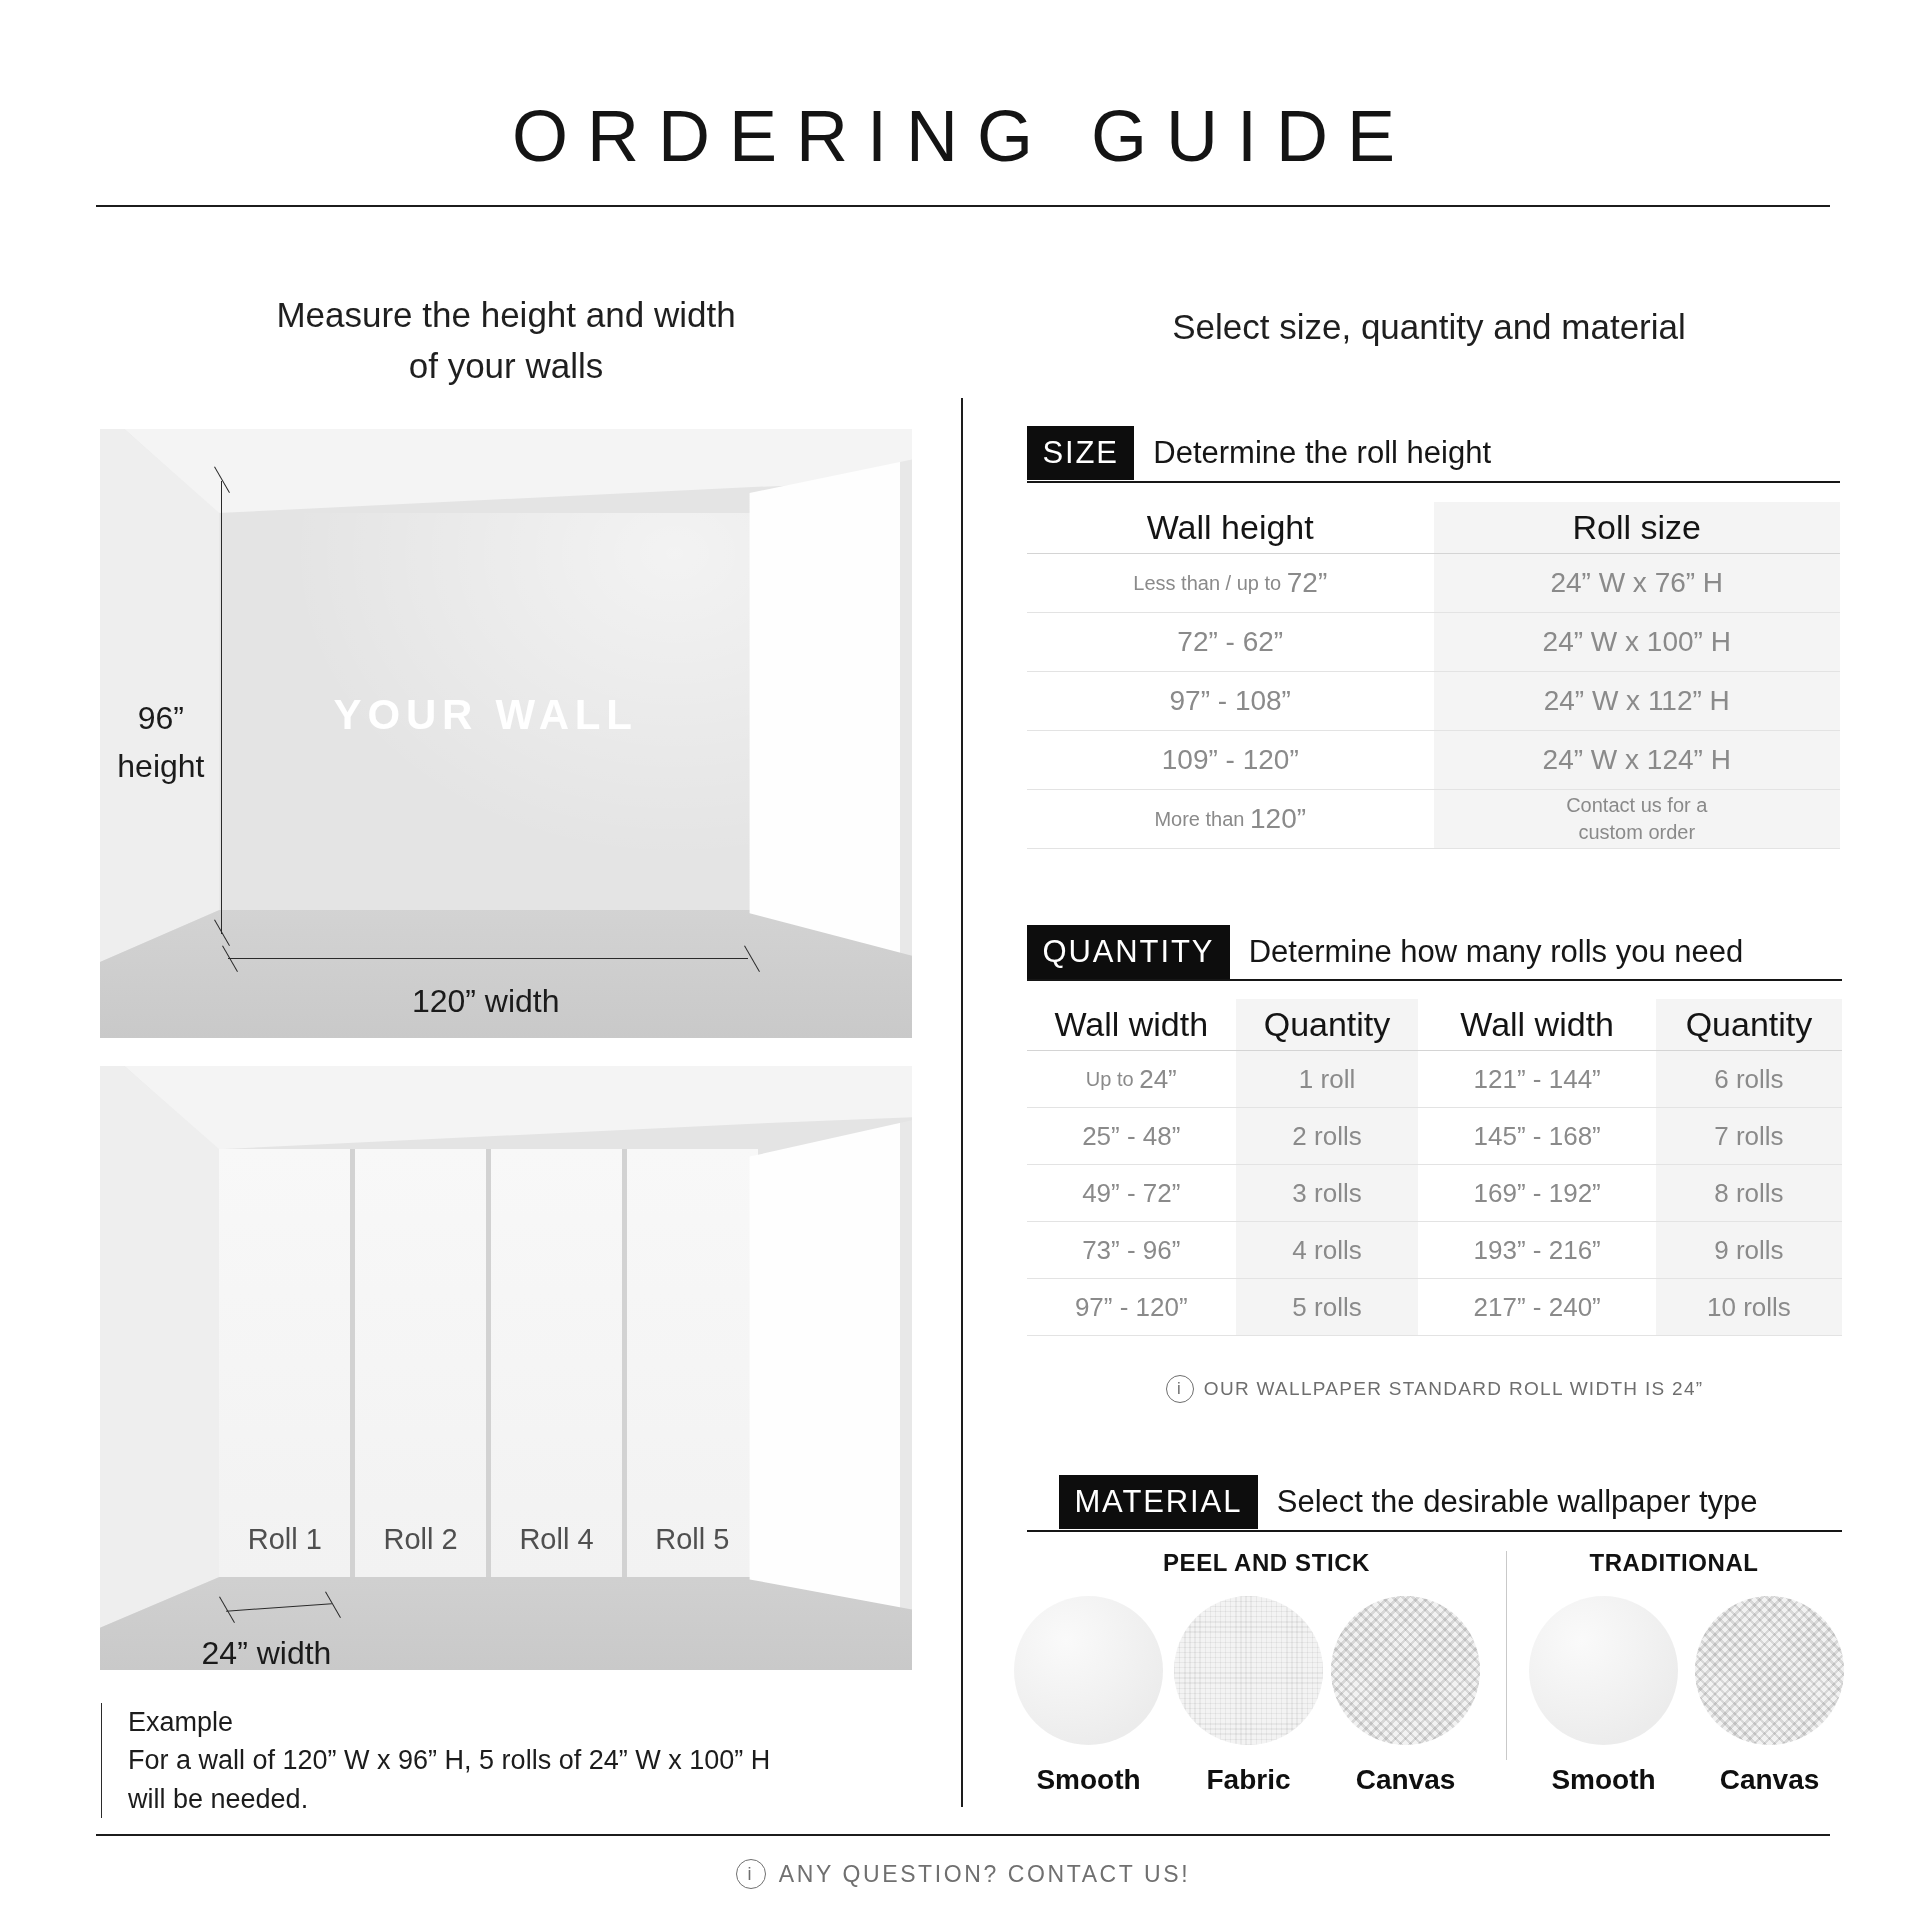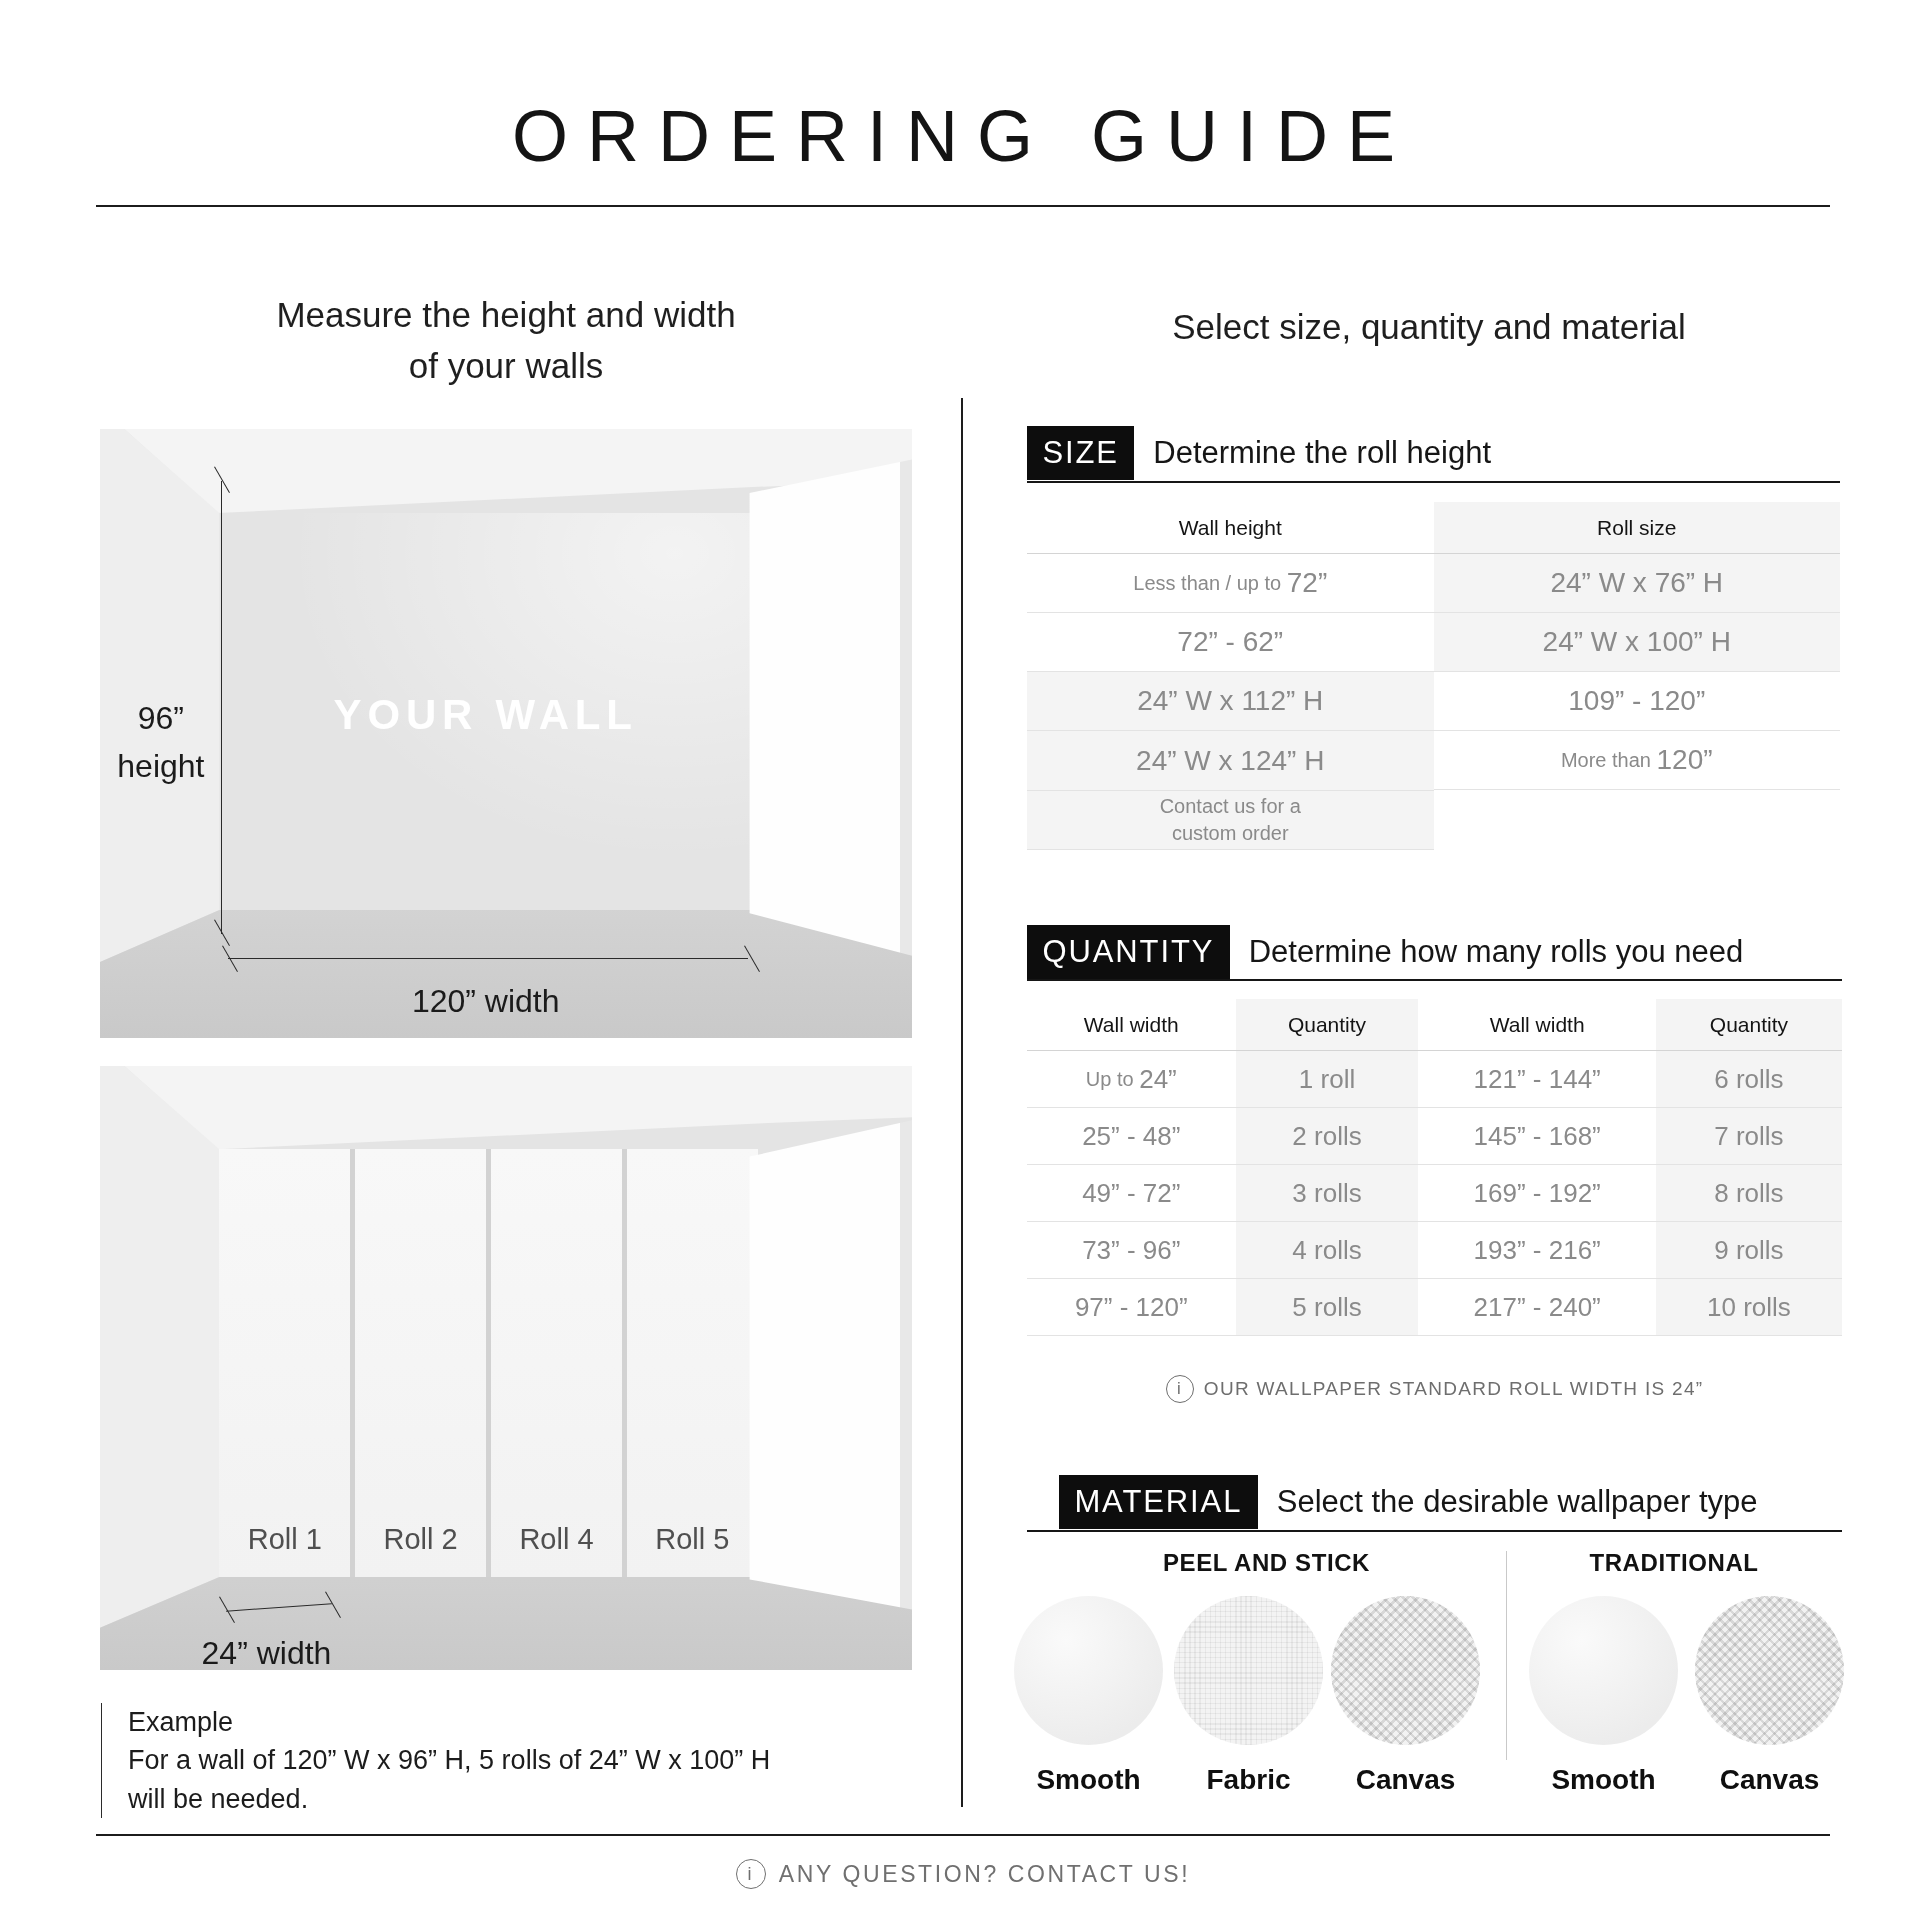--- a/index.html
+++ b/index.html
@@ -63,21 +63,21 @@
   .section-head{display:flex;align-items:center;}
   .badge{background:#0d0d0d;color:#ffffff;font-size:31px;font-weight:500;letter-spacing:1.9px;
          padding:11px 15.4px 12.2px;line-height:1;position:relative;z-index:2;}
   .head-text{font-size:31px;font-weight:300;color:#161616;padding-left:19px;white-space:nowrap;}
   .head-rule{height:1.9px;background:#161616;}
 
   .grid-table{display:grid;}
   .cell{display:flex;align-items:center;justify-content:center;text-align:center;
         color:#8a8a8a;}
   .cell.shade{background:#f4f4f4;}
-  .cell.th{color:#141414;font-size:21px;font-weight:500;height:51px;}
+  .cell.th{color:#141414;font-size:34px;font-weight:500;height:51px;}
   .cell.td{min-height:58px;border-top:1.3px solid #e3e3e3;font-size:28px;}
   .cell.td.first{border-top:1.3px solid #d4d4d4;}
   .cell.td.last{border-bottom:1.3px solid #e3e3e3;}
   .pre{font-size:20px;white-space:pre;}
   .val{font-size:28px;}
   .roll-val{font-size:26px;}
   .two-line{font-size:20px;line-height:1.35;}
   .size-table{left:1027px;top:502px;width:813px;grid-template-columns:1fr 1fr;}
   .qty-table{left:1027px;top:999px;width:815px;grid-template-columns:325fr 285fr 370fr 290fr;}
   .qty-table .cell.td{font-size:26px;min-height:56px;}
@@ -193,20 +193,24 @@
         <span class="val">72”</span>
       </div>
     <div class="cell td first shade roll-val">24” W x 76” H</div>
 
     <div class="cell td">
         <span class="pre"></span>
         <span class="val">72” - 62”</span>
       </div>
     <div class="cell td shade roll-val">24” W x 100” H</div>
 
+    <div class="cell td">
+        <span class="pre"></span>
+        <span class="val">97” - 108”</span>
+      </div>
     <div class="cell td shade roll-val">24” W x 112” H</div>
 
     <div class="cell td">
         <span class="pre"></span>
         <span class="val">109” - 120”</span>
       </div>
     <div class="cell td shade roll-val">24” W x 124” H</div>
 
     <div class="cell td last">
         <span class="pre">More than </span>

